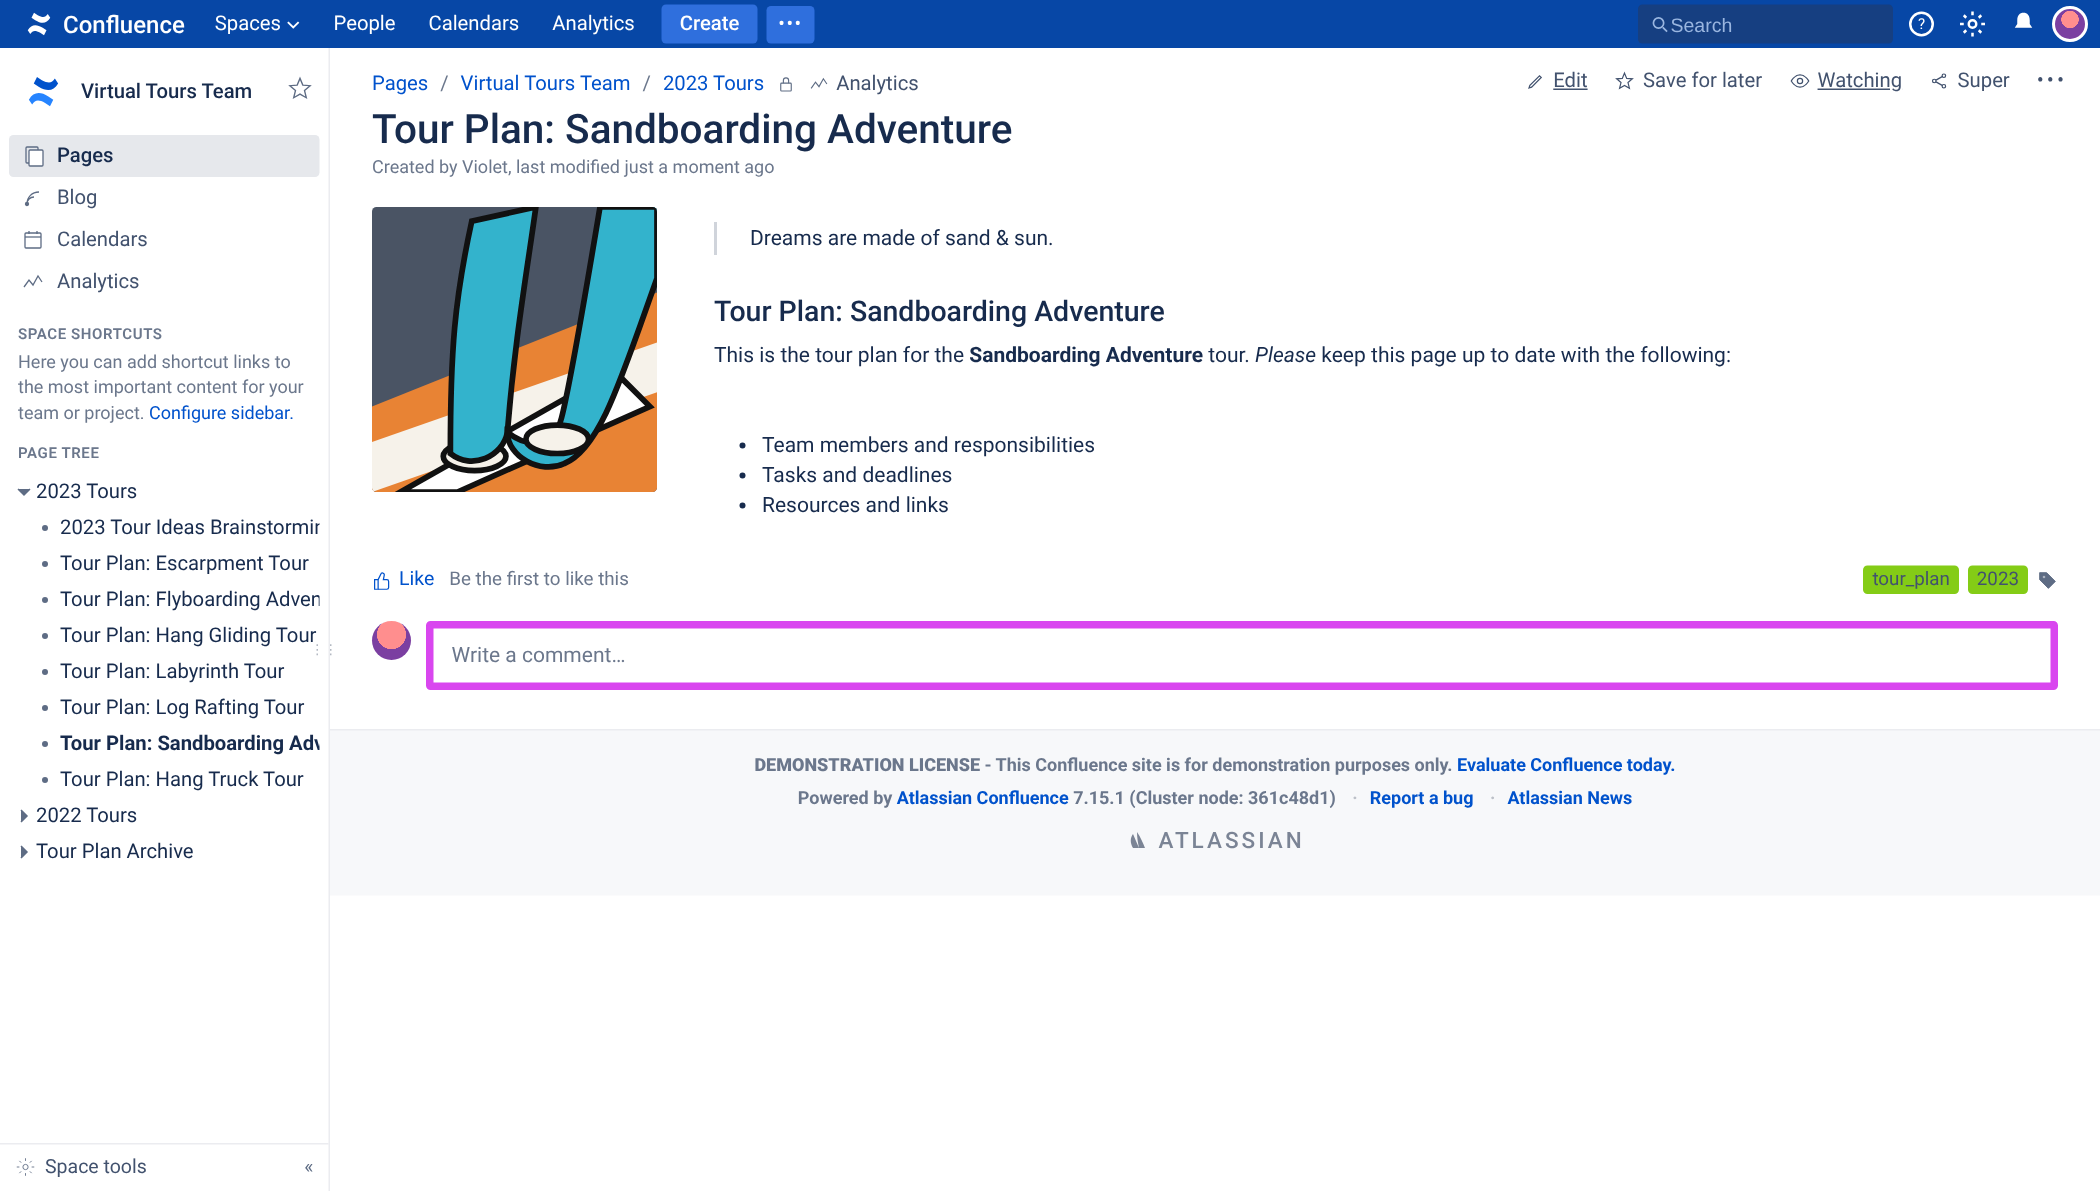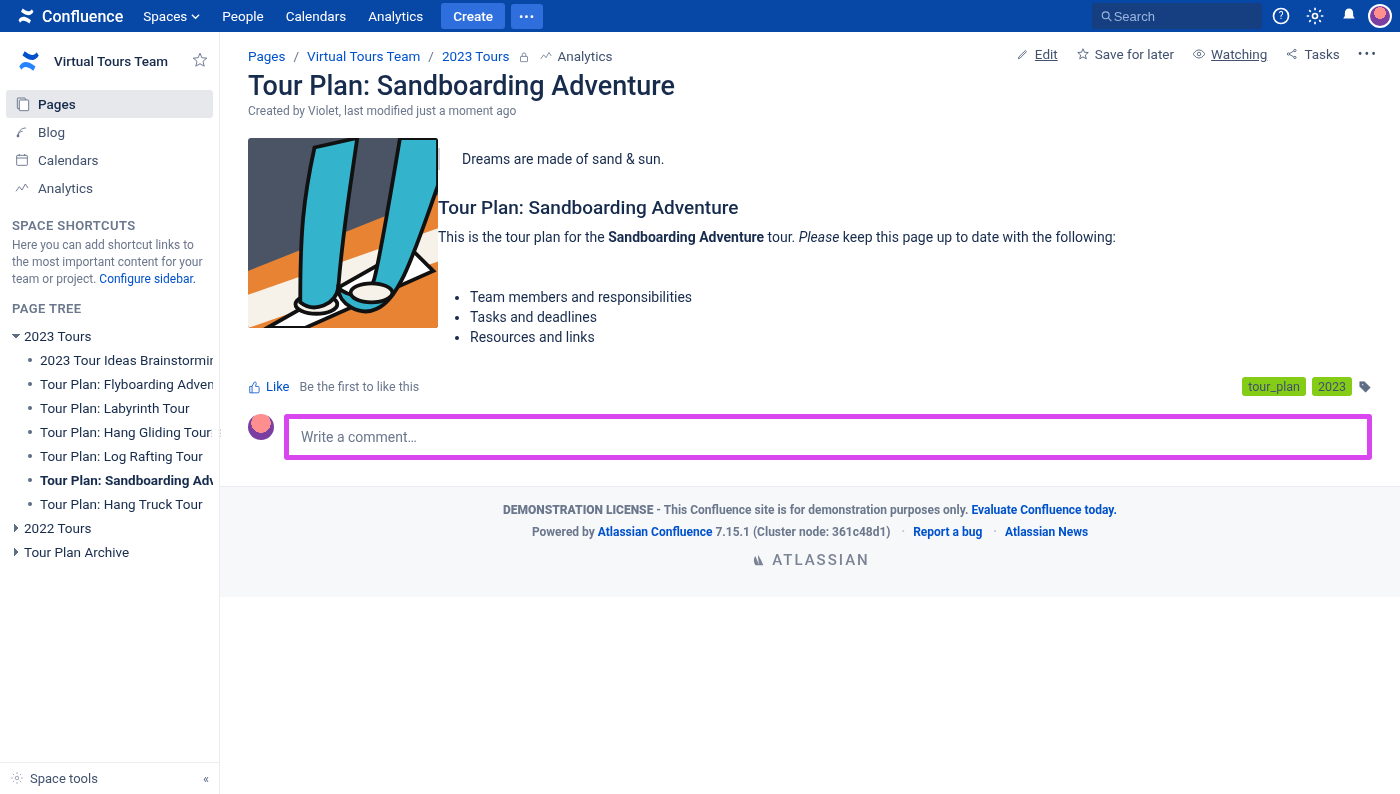--- a/index.html
+++ b/index.html
@@ -33,21 +33,21 @@
 .space-logo svg { width:26px; height:26px;}
 .space-name { font-size: 13.5px; font-weight: 500; color:#172b4d; flex:1;}
 .star-icon { cursor:pointer; }
 .star-icon svg{ width:18px;height:18px; stroke:#5e6c84; fill:none; stroke-width:1.2;}
 
 .side-nav { padding: 4px 6px 10px 6px;}
 .side-nav-item { display:flex; align-items:center; gap:8px; padding: 6px 8px; border-radius:3px; font-size:13.5px; color:#42526e; cursor:pointer;}
 .side-nav-item.active { background:#e6e8ec; color:#172b4d; font-weight:500;}
 .side-nav-item svg { width:16px; height:16px; stroke:#5e6c84; fill:none; stroke-width:1.3;}
 
-.side-section-label { font-size: 13px; font-weight:600; letter-spacing:0.4px; color:#6b778c; padding: 6px 12px 4px;}
+.side-section-label { font-size: 10px; font-weight:600; letter-spacing:0.4px; color:#6b778c; padding: 6px 12px 4px;}
 .side-help { font-size: 12px; color:#6b778c; padding: 0 12px 8px; line-height:1.4;}
 
 .tree { padding: 4px 6px 8px 6px; font-size:13.5px;}
 .tree-row { display:flex; align-items:center; padding: 4px 4px 4px 4px; cursor:pointer; color:#172b4d; white-space:nowrap; overflow:hidden; text-overflow:ellipsis;}
 .tree-caret { width: 12px; height:12px; display:inline-flex; align-items:center; justify-content:center; margin-right:2px;}
 .tree-caret svg { width:10px; height:10px; stroke:#5e6c84; fill:#5e6c84;}
 .tree-child { padding-left: 22px; }
 .tree-child .bullet { width:4px; height:4px; background:#5e6c84; border-radius:50%; margin-right:8px; display:inline-block; flex-shrink:0;}
 .tree-child.current { font-weight:700; }
 
@@ -65,21 +65,21 @@
 .action-more { letter-spacing:2px; font-size:14px; cursor:pointer; color:#42526e;}
 
 .breadcrumbs { display:flex; align-items:center; gap: 8px; padding: 16px 28px 0 28px; font-size:13.5px;}
 .breadcrumbs a { color:#0052cc; }
 .bc-sep { color:#6b778c; }
 .bc-icon svg { width:14px; height:14px; stroke:#5e6c84; fill:none; stroke-width:1.3; vertical-align:middle;}
 
 h1.page-title { font-size: 27px; font-weight:500; color:#172b4d; padding: 6px 28px 2px;}
 .byline { font-size:12px; color:#6b778c; padding: 0 28px 10px;}
 
-.hero { display:flex; padding: 10px 28px 12px;}
+.hero { display:flex; gap: 38px; padding: 10px 28px 12px;}
 .hero-img { width: 190px; height: 190px; border-radius:3px; overflow:hidden; flex-shrink:0;}
 .hero-img svg { width:100%; height:100%; display:block;}
 .hero-text { flex:1;}
 .quote { border-left: 2px solid #d0d4db; padding: 3px 0 3px 22px; margin: 10px 0 26px; color:#172b4d; font-size:14px;}
 h2.subtitle { font-size: 19px; font-weight:500; margin: 0 0 10px; color:#172b4d;}
 .intro { font-size:14px; margin-bottom:6px;}
 .intro .em { font-style: italic;}
 .bullets { padding: 2px 0 0 32px; font-size:14px;margin-top:40px;}
 .bullets li { padding: 2px 0;}
 
@@ -214,29 +214,33 @@
             </svg>
           </span>
           <span>2023 Tours</span>
         </div>
       <div class="tree-row tree-child">
           <span class="bullet"></span>
           <span>2023 Tour Ideas Brainstorming</span>
         </div>
       <div class="tree-row tree-child">
           <span class="bullet"></span>
+          <span>Tour Plan: Escarpment Tour</span>
+        </div>
+      <div class="tree-row tree-child">
+          <span class="bullet"></span>
           <span>Tour Plan: Flyboarding Adventure</span>
         </div>
       <div class="tree-row tree-child">
           <span class="bullet"></span>
+          <span>Tour Plan: Hang Gliding Tour</span>
+        </div>
+      <div class="tree-row tree-child">
+          <span class="bullet"></span>
           <span>Tour Plan: Labyrinth Tour</span>
-        </div>
-      <div class="tree-row tree-child">
-          <span class="bullet"></span>
-          <span>Tour Plan: Hang Gliding Tour</span>
         </div>
       <div class="tree-row tree-child">
           <span class="bullet"></span>
           <span>Tour Plan: Log Rafting Tour</span>
         </div>
       <div class="tree-row tree-child current">
           <span class="bullet"></span>
           <span>Tour Plan: Sandboarding Adve</span>
         </div>
       <div class="tree-row tree-child">
@@ -293,21 +297,21 @@
           </svg>
           <span><u>Watching</u></span>
         </div>
       <div class="action">
           <svg viewBox="0 0 24 24">
             <circle cx="6" cy="12" r="2"></circle>
             <circle cx="17" cy="6" r="2"></circle>
             <circle cx="17" cy="18" r="2"></circle>
             <path d="M8 11l7-4M8 13l7 4"></path>
           </svg>
-          <span>Tasks</span>
+          <span>Super</span>
         </div>
       <div class="action-more">•••</div>
     </div>
 
     <div class="breadcrumbs">
       <a href="#">Pages</a>
         <span class="bc-sep">/</span>
       <a href="#">Virtual Tours Team</a>
         <span class="bc-sep">/</span>
       <a href="#">2023 Tours</a>

